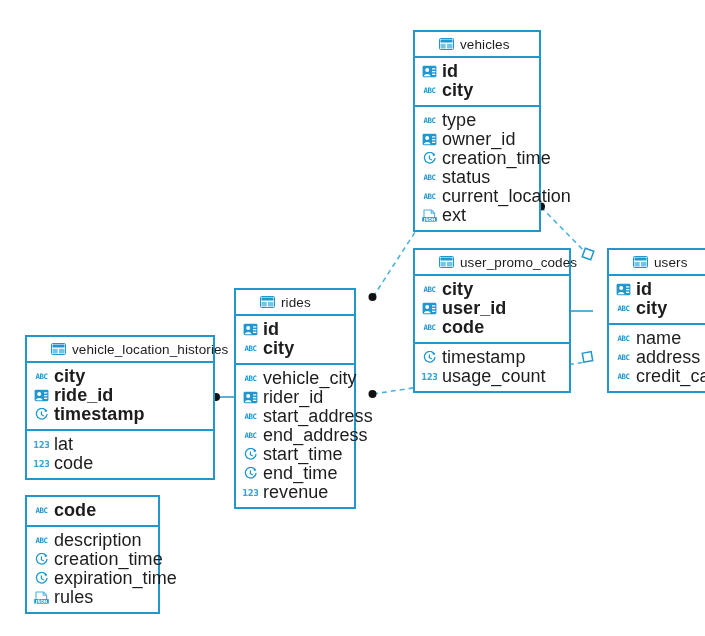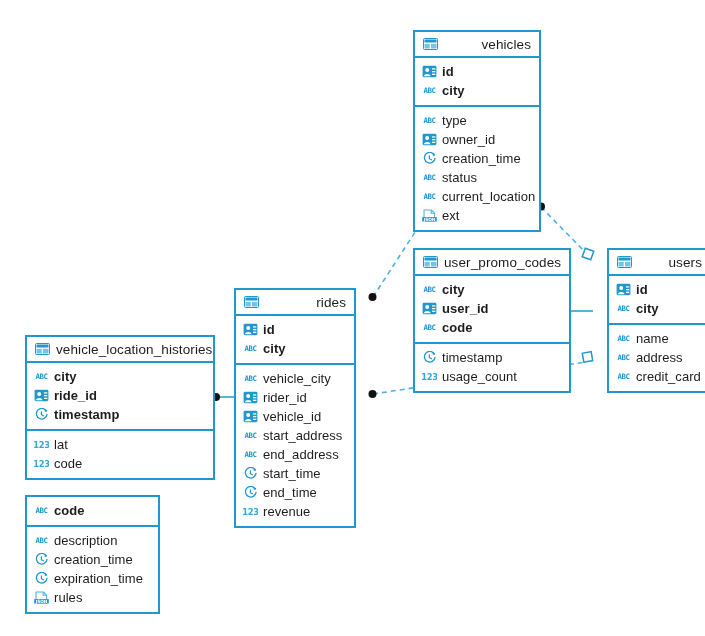--- a/index.html
+++ b/index.html
@@ -40,23 +40,23 @@
     border: 2px solid #2197ce;
     z-index: 2;
   }
 
   .entity-header {
     box-sizing: border-box;
     height: 26px;
     border-bottom: 2px solid #2197ce;
     display: flex;
     align-items: center;
-    justify-content: space-between;
+    justify-content: flex-start;
     gap: 6px;
-    padding: 0 8px;
+    padding: 0 24px;
     background: #ffffff;
   }
 
   .entity-title {
     font-size: 13.5px;
     color: #1d1d1d;
     white-space: nowrap;
     letter-spacing: 0.1px;
   }
 
@@ -70,21 +70,21 @@
 
   .field {
     display: flex;
     align-items: center;
     gap: 5px;
     padding: 0 7px;
     height: 19px;
   }
 
   .field-name {
-    font-size: 13px;
+    font-size: 18px;
     color: #1d1d1d;
     white-space: nowrap;
     letter-spacing: 0.05px;
   }
 
   .field.key .field-name {
     font-weight: bold;
   }
 
   
@@ -360,31 +360,20 @@
     <circle cx="5.2" cy="4.9" r="2.0" fill="#ffffff"></circle>
     <path d="M1.9 11.2 C2.3 8.3 8.1 8.3 8.5 11.2 Z" fill="#ffffff"></path>
     <rect x="10.0" y="3.3" width="3.3" height="1.25" fill="#ffffff"></rect>
     <rect x="10.0" y="6.0" width="3.3" height="1.25" fill="#ffffff"></rect>
     <rect x="10.0" y="8.7" width="3.3" height="1.25" fill="#ffffff"></rect>
   </svg>
           <span class="field-name">rider_id</span>
         </div>
         <div class="field">
           <svg class="ticon" viewBox="0 0 15 13">
-    <rect x="0.6" y="0.8" width="13.8" height="11.4" rx="1.4" fill="#2197ce"></rect>
-    <circle cx="5.2" cy="4.9" r="2.0" fill="#ffffff"></circle>
-    <path d="M1.9 11.2 C2.3 8.3 8.1 8.3 8.5 11.2 Z" fill="#ffffff"></path>
-    <rect x="10.0" y="3.3" width="3.3" height="1.25" fill="#ffffff"></rect>
-    <rect x="10.0" y="6.0" width="3.3" height="1.25" fill="#ffffff"></rect>
-    <rect x="10.0" y="8.7" width="3.3" height="1.25" fill="#ffffff"></rect>
-  </svg>
-          <span class="field-name">vehicle_id</span>
-        </div>
-        <div class="field">
-          <svg class="ticon" viewBox="0 0 15 13">
     <text x="7.5" y="9.2" font-family="DejaVu Sans Mono, monospace" font-size="7.4" font-weight="bold" fill="#2197ce" text-anchor="middle" letter-spacing="-0.4">ABC</text>
   </svg>
           <span class="field-name">start_address</span>
         </div>
         <div class="field">
           <svg class="ticon" viewBox="0 0 15 13">
     <text x="7.5" y="9.2" font-family="DejaVu Sans Mono, monospace" font-size="7.4" font-weight="bold" fill="#2197ce" text-anchor="middle" letter-spacing="-0.4">ABC</text>
   </svg>
           <span class="field-name">end_address</span>
         </div>

